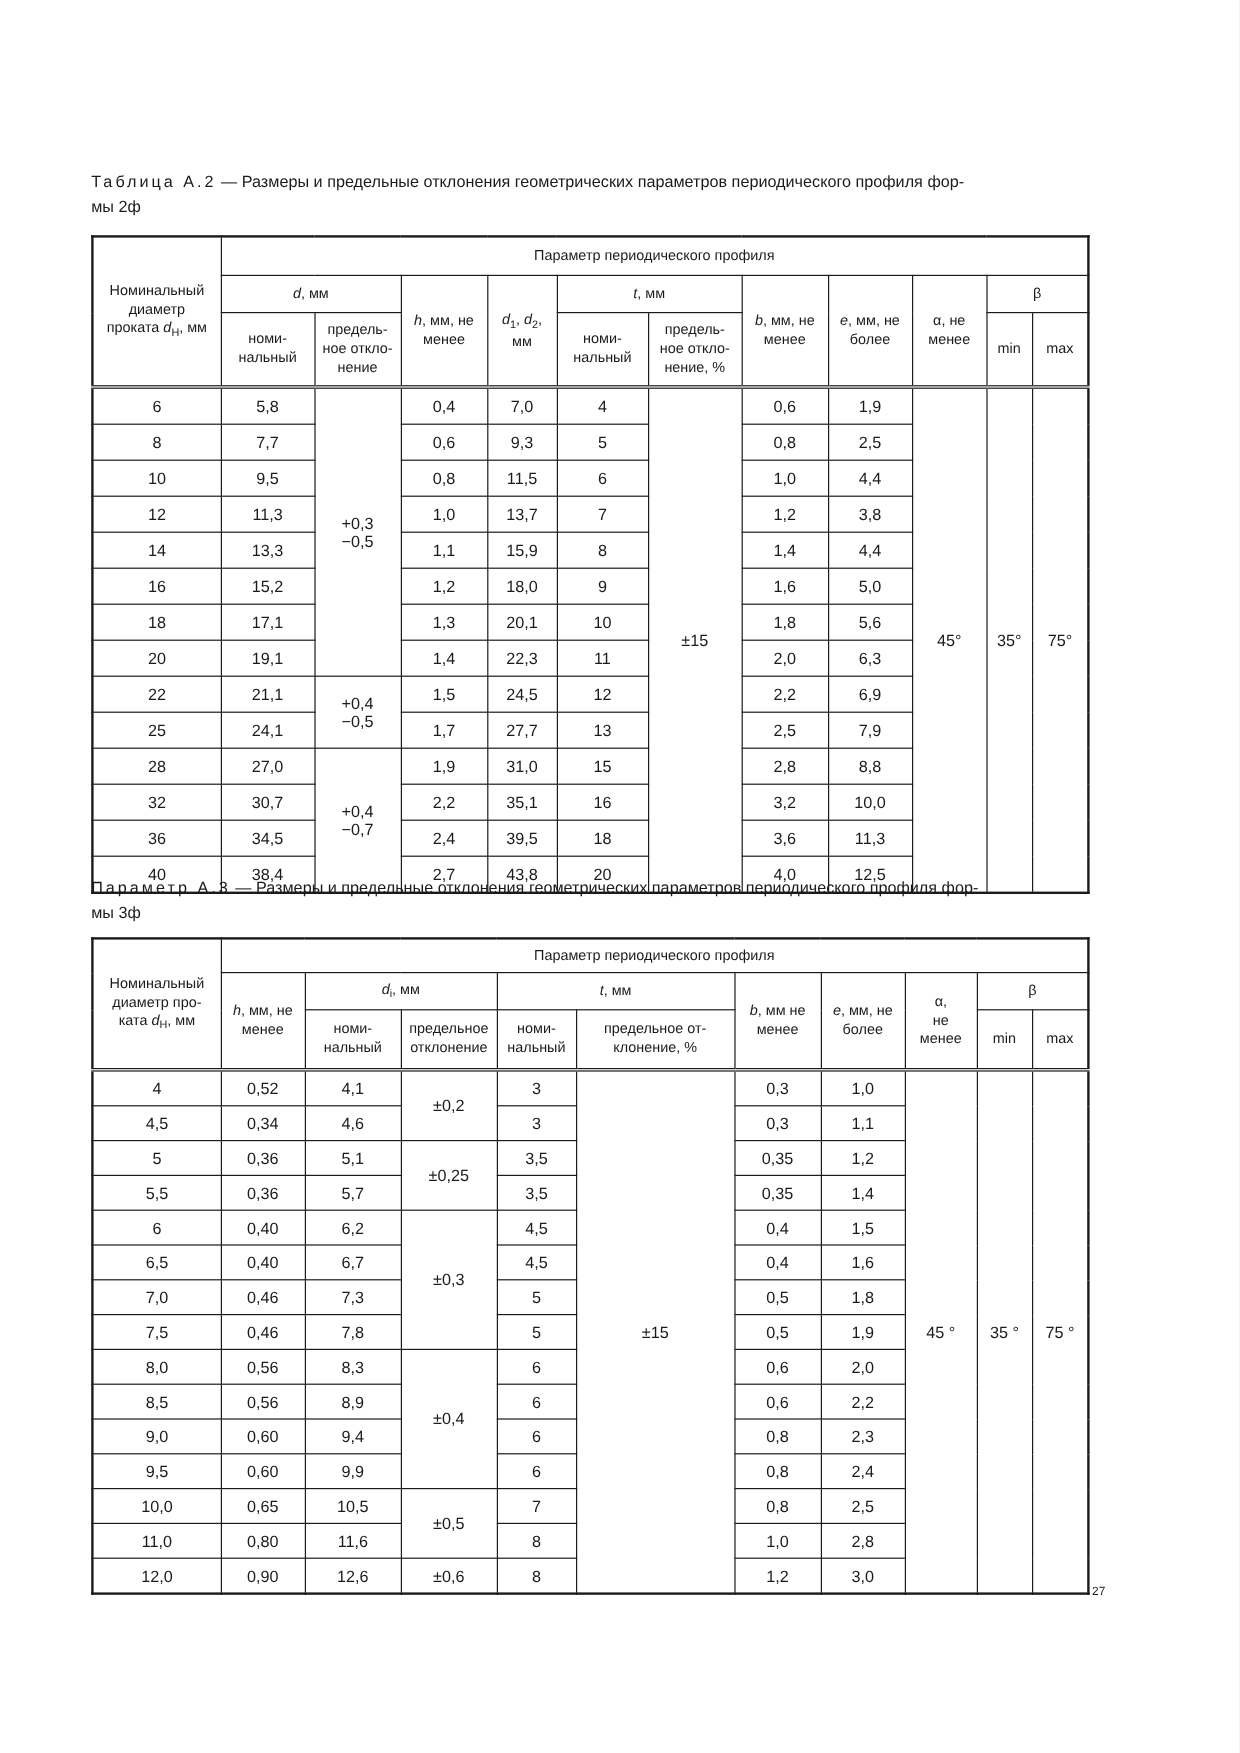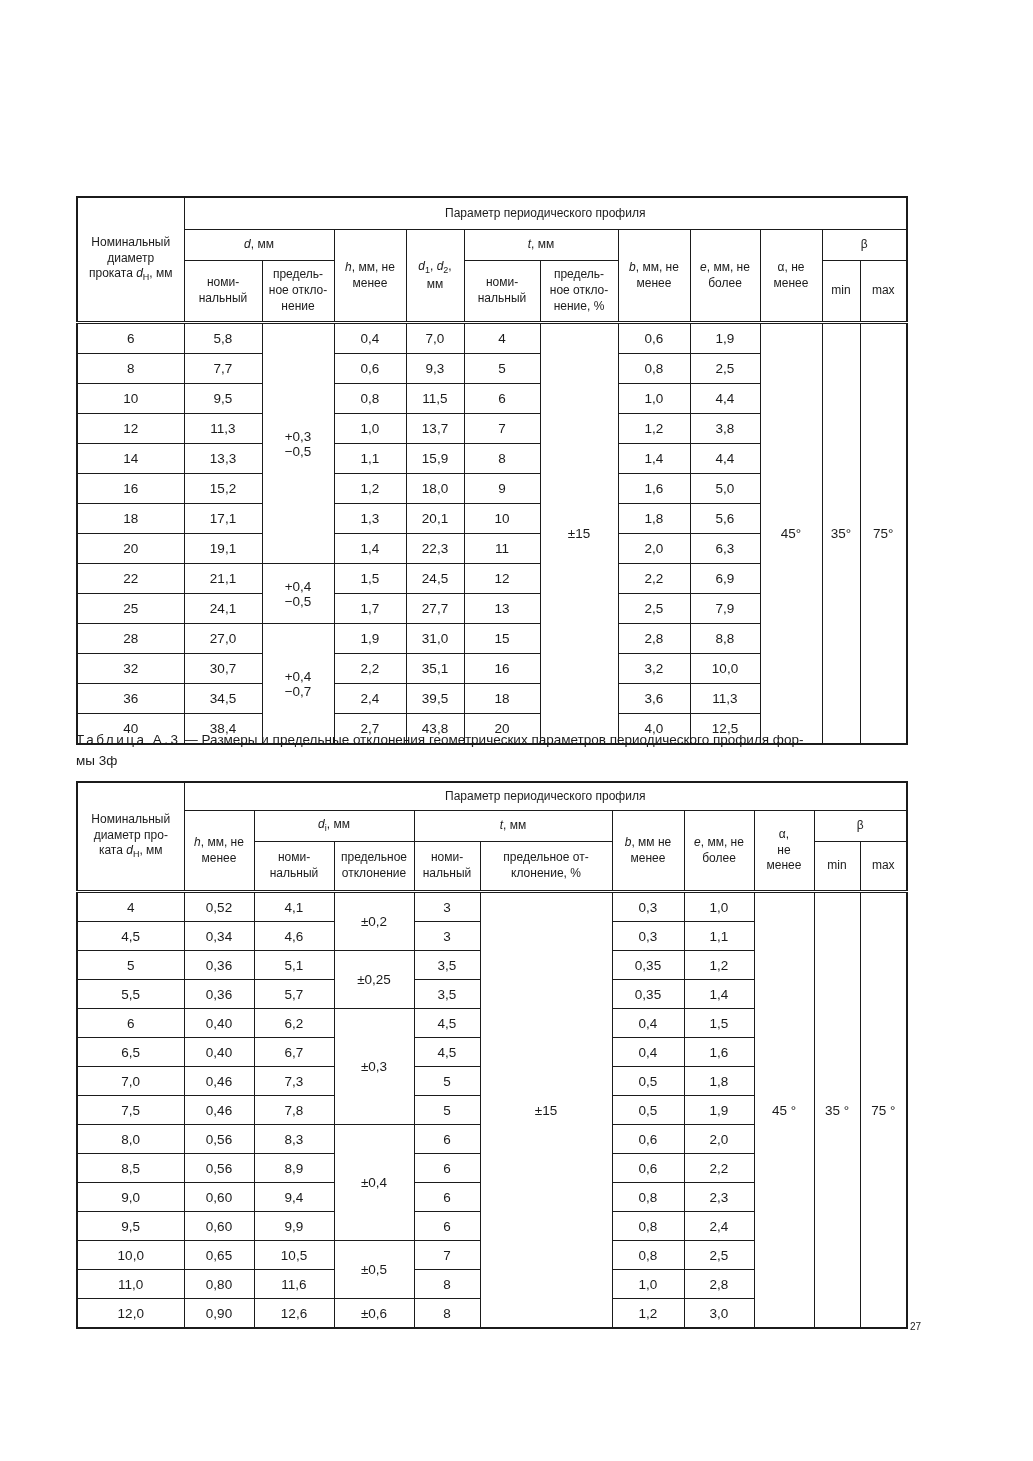--- a/index.html
+++ b/index.html
@@ -53,20 +53,22 @@
     position:absolute;top:1321px;left:884px;
     font-size:10px;
     margin-left:26px;
   }
 </style>
 </head>
 <body>
 
 <div class="page">
 
+  <div class="caption caption-a2"><span class="cap-label">Таблица А.2</span> <span class="cap-text">— Размеры и предельные отклонения геометрических параметров периодического профиля фор-
+мы 2ф</span></div>
 
   <table class="gost" id="t2">
       <colgroup>
         <col style="width: 107px;">
         <col style="width: 78px;">
         <col style="width: 72px;">
         <col style="width: 72px;">
         <col style="width: 58px;">
         <col style="width: 76px;">
         <col style="width: 78px;">
@@ -230,21 +232,21 @@
           <td>38,4</td>
           <td>2,7</td>
           <td>43,8</td>
           <td>20</td>
           <td>4,0</td>
           <td>12,5</td>
         </tr>
       </tbody>
     </table>
 
-  <div class="caption caption-a3"><span class="cap-label">Таблица А.3</span> <span class="cap-text">— Размеры и предельные отклонения геометрических параметров периодического профиля фор-
+  <div class="caption caption-a3"><span class="cap-label">Параметр А.3</span> <span class="cap-text">— Размеры и предельные отклонения геометрических параметров периодического профиля фор-
 мы 3ф</span></div>
 
   <table class="gost" id="t3">
       <colgroup>
         <col style="width: 107px;">
         <col style="width: 70px;">
         <col style="width: 80px;">
         <col style="width: 80px;">
         <col style="width: 66px;">
         <col style="width: 132px;">

